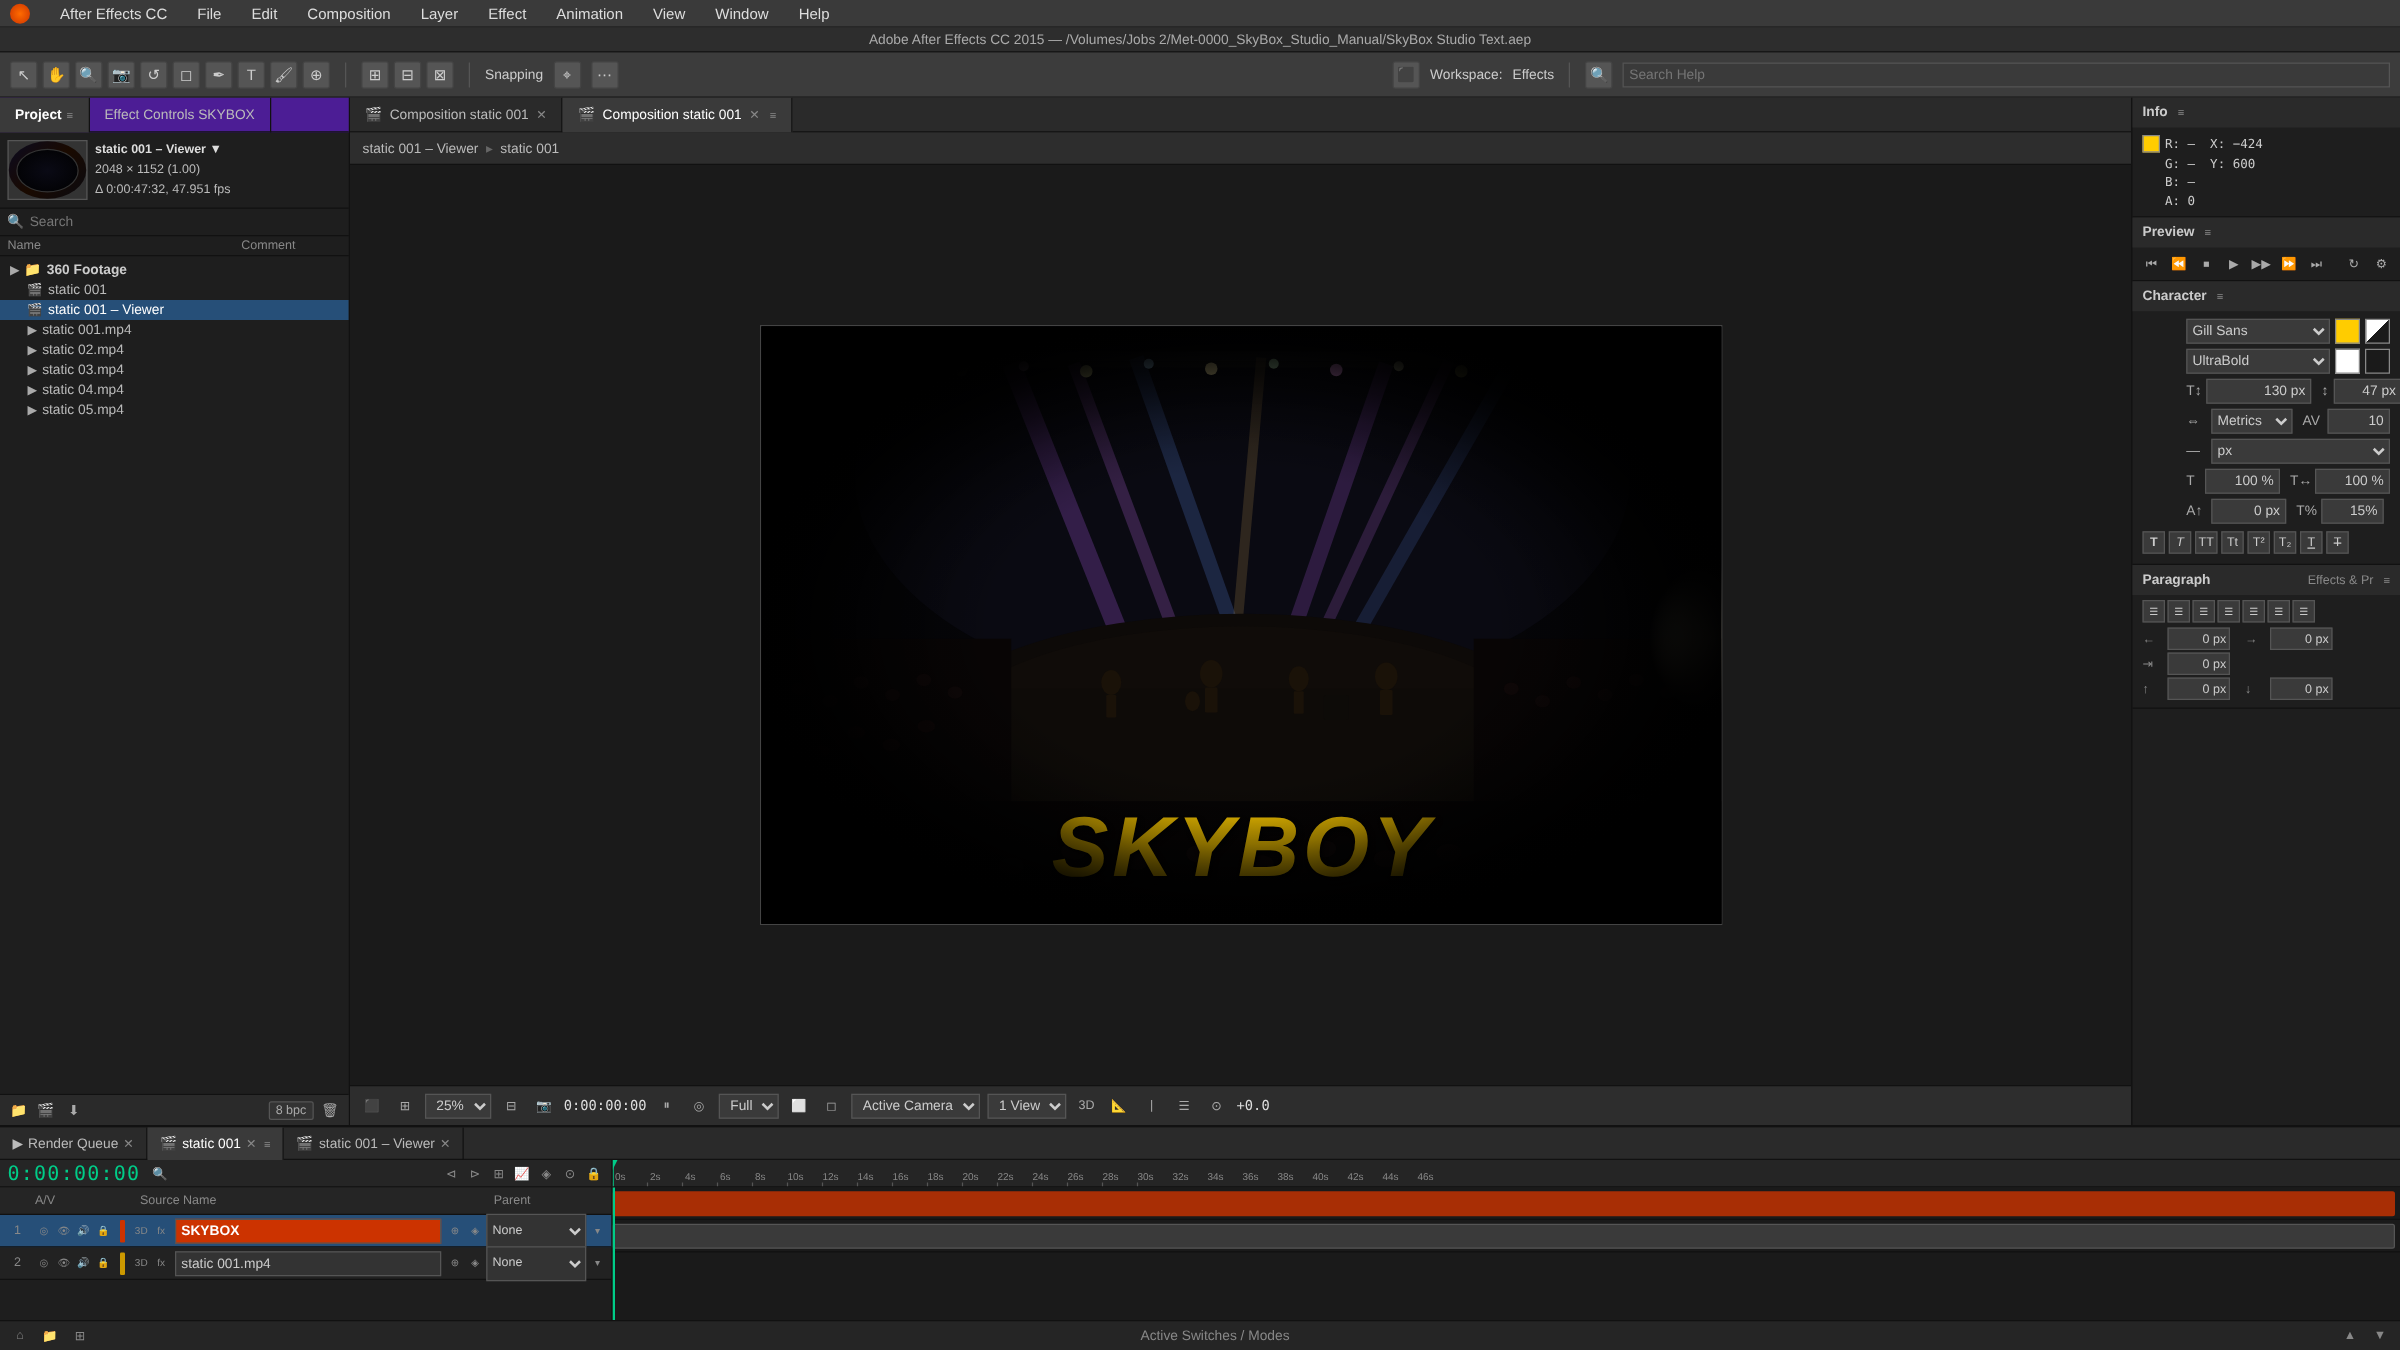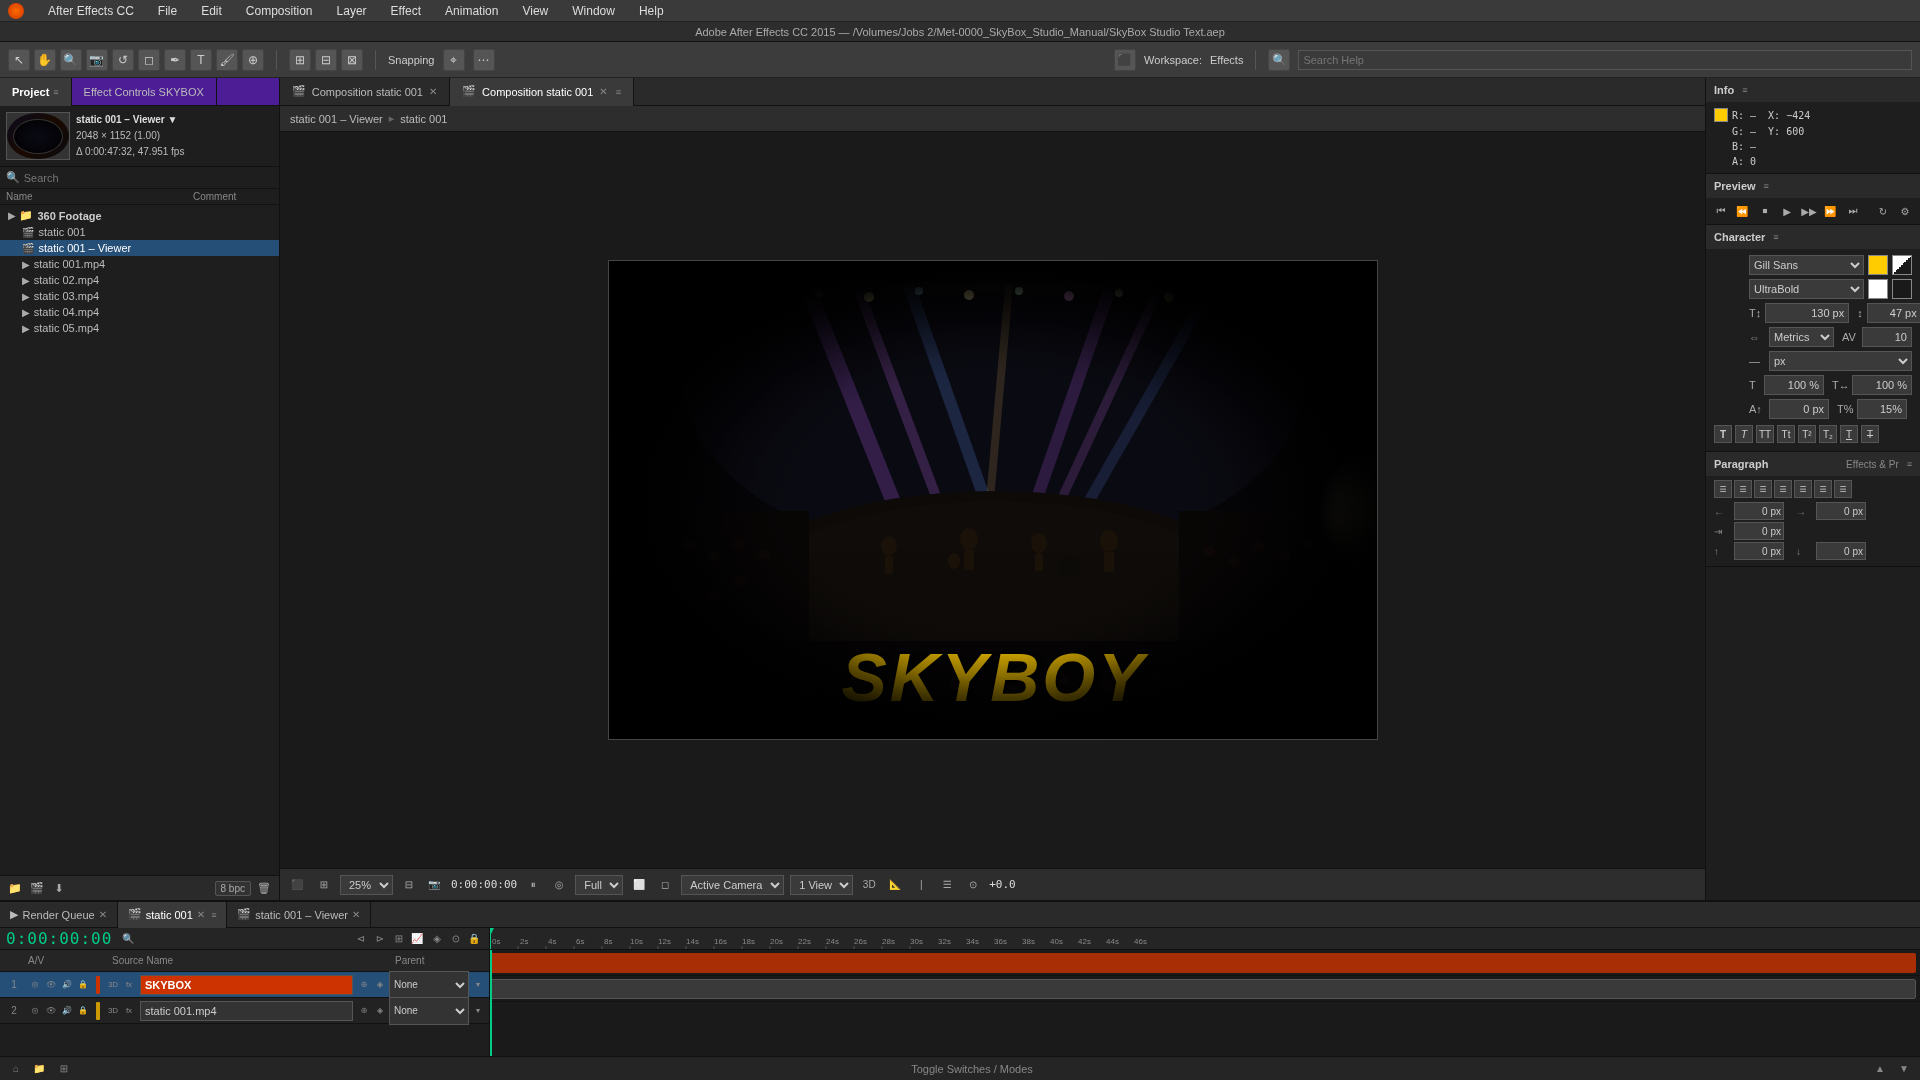--- a/index.html
+++ b/index.html
@@ -1393,18 +1393,18 @@
         </div>
       </div>
     </div>
   </div>
 
   <div class="status-bar">
     <div class="status-btn">⌂</div>
     <div class="status-btn">📁</div>
     <div class="status-btn">⊞</div>
     <div style="flex:1;"></div>
-    <span class="toggle-switches-label">Toggle Switches / Modes</span>
+    <span class="toggle-switches-label">Active Switches / Modes</span>
     <div style="flex:1;"></div>
     <div class="status-btn">▲</div>
     <div class="status-btn">▼</div>
   </div>
 </div>
 
 </body></html>

